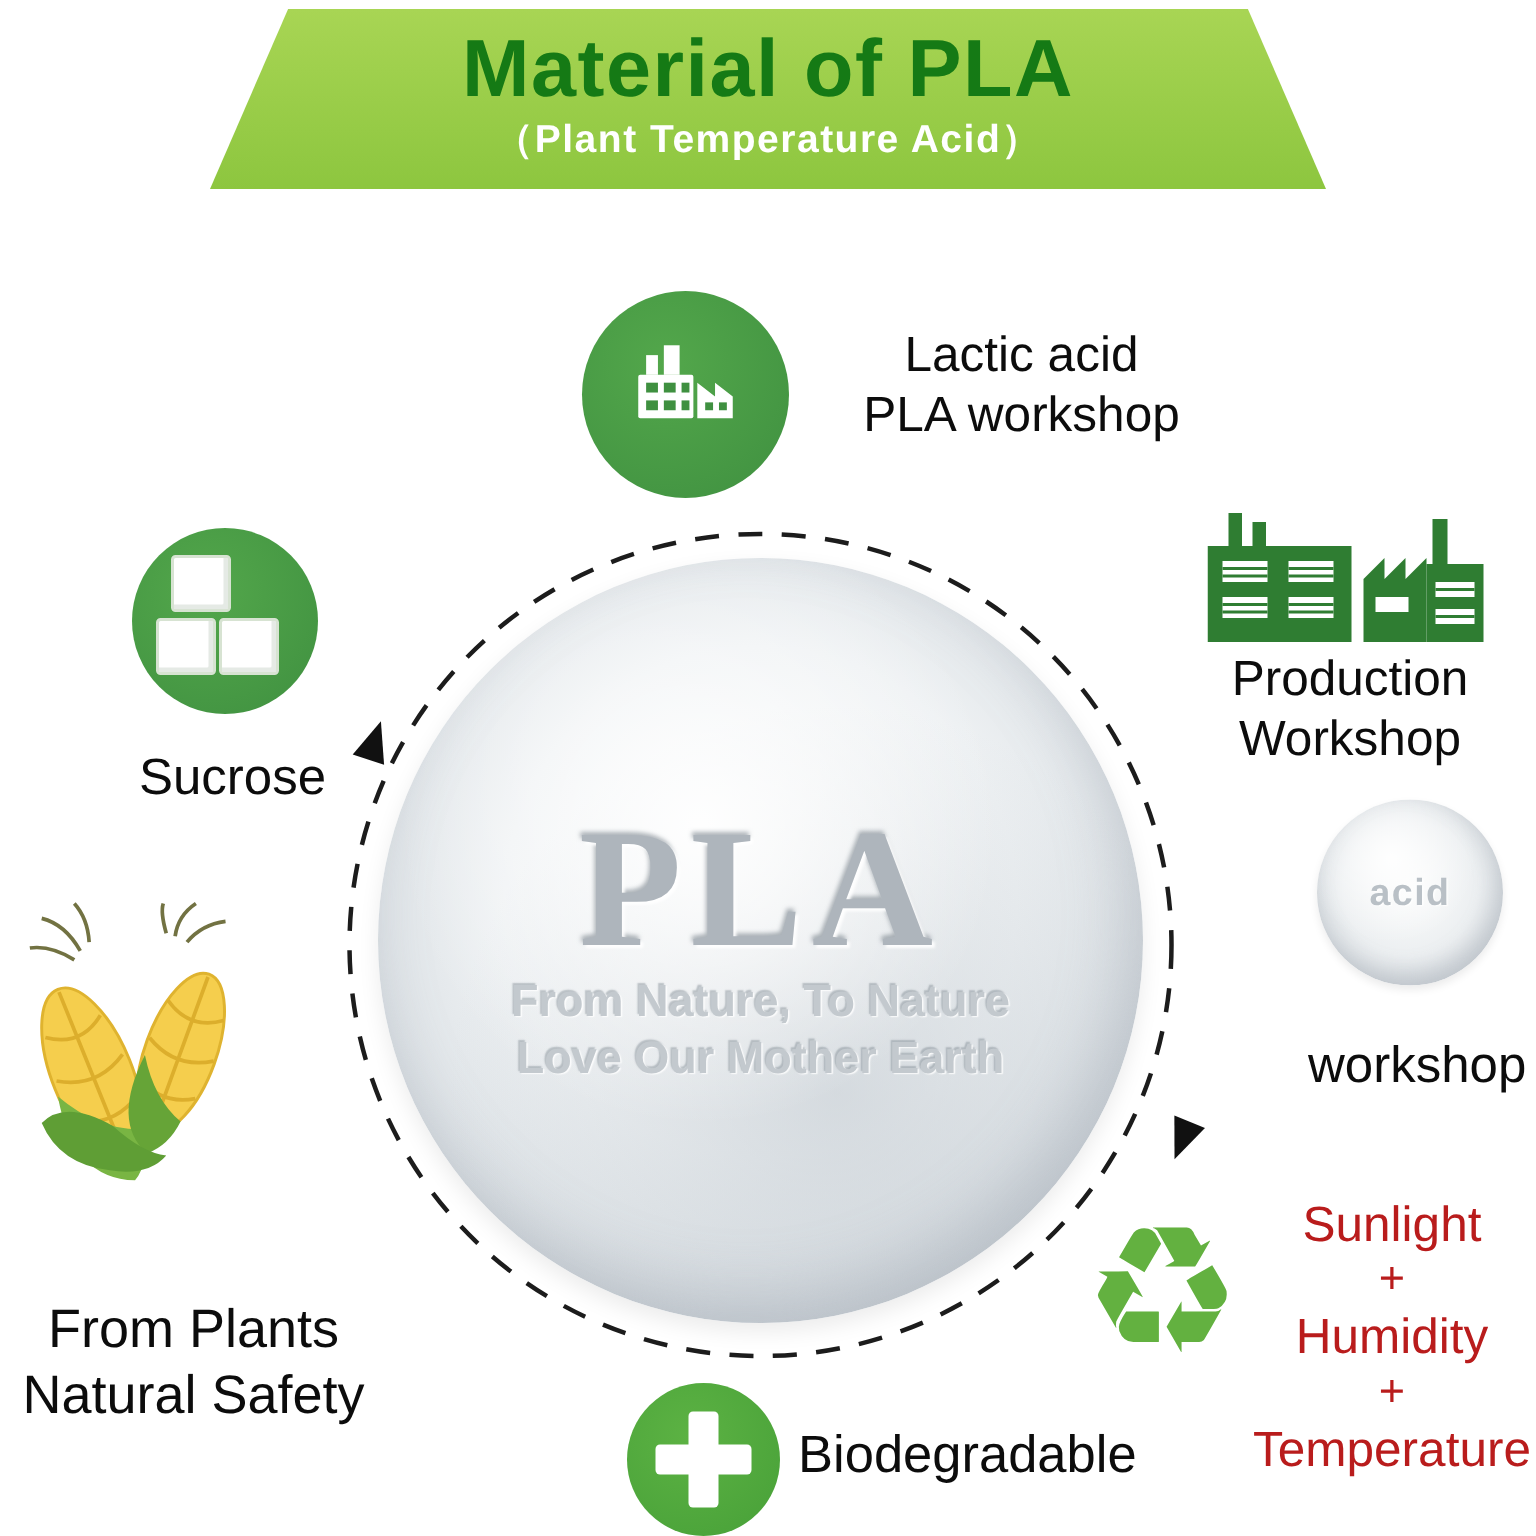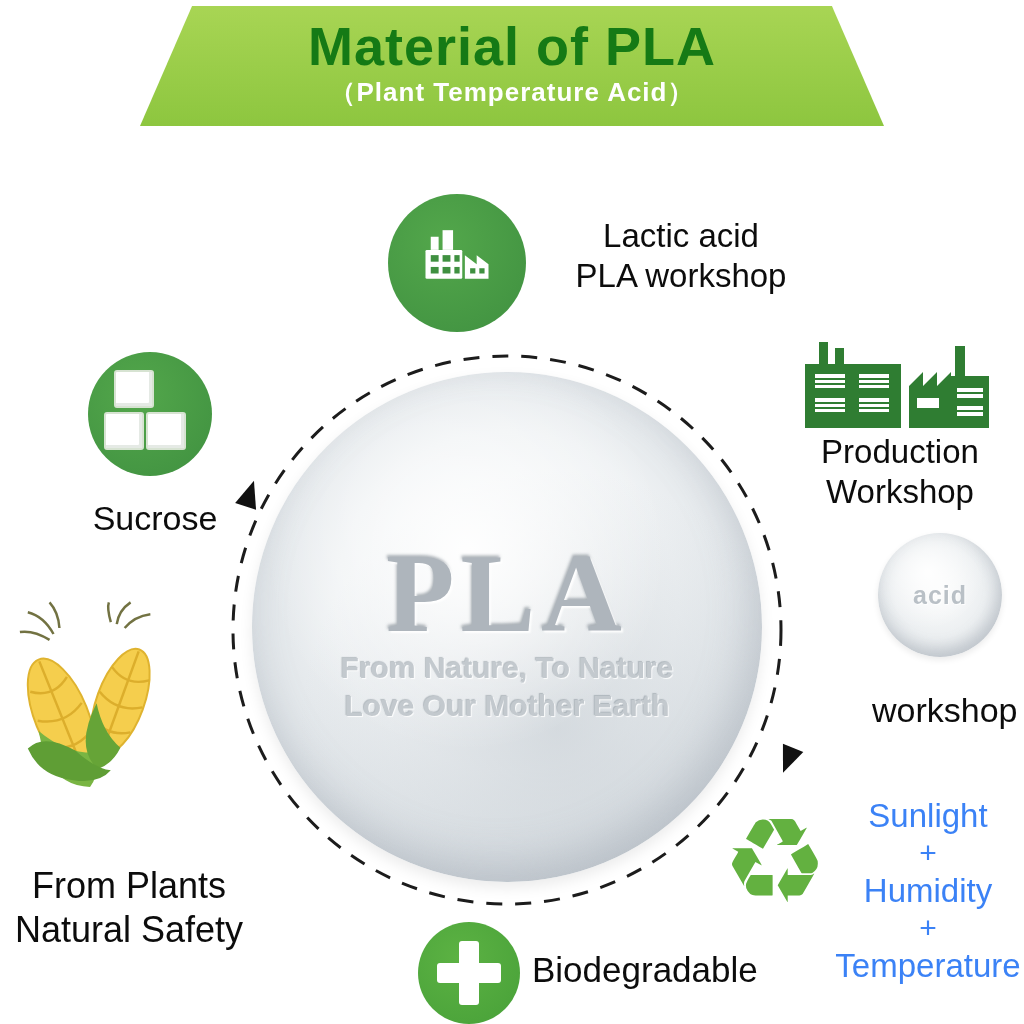--- a/index.html
+++ b/index.html
@@ -63,21 +63,21 @@
       radial-gradient(circle at 40% 32%, rgba(255,255,255,.95) 0%, rgba(255,255,255,0) 50%),
       radial-gradient(circle at 50% 48%, #fafbfb 0%, #eceff1 50%, #d7dce0 80%, #c8cfd4 100%);
     box-shadow:inset -4px -8px 14px rgba(140,150,160,.35), 0 3px 6px rgba(0,0,0,.08);
     display:flex;align-items:center;justify-content:center;
   }
   .mini-brand{font-size:25px;font-weight:700;color:#b9c0c6;letter-spacing:1px;
     text-shadow:1px 1px 1px rgba(255,255,255,.9);}
   
   .recycle{position:absolute;left:722px;top:802px;font-size:118px;line-height:118px;color:#63b140;}
   
-  .env-col{position:absolute;left:835px;top:796px;width:186px;text-align:center;font-size:33px;line-height:39px;color:#3b82f6;}
+  .env-col{position:absolute;left:835px;top:796px;width:186px;text-align:center;font-size:33px;line-height:39px;color:#b91c1c;}
   .env-col .plus-line{font-size:30px;line-height:36px;}
   
   .prod-icon{position:absolute;left:805px;top:342px;}
   .corn-icon{position:absolute;left:12px;top:600px;}
 </style>
 </head>
 <body>
 
 <div class="canvas">
 

